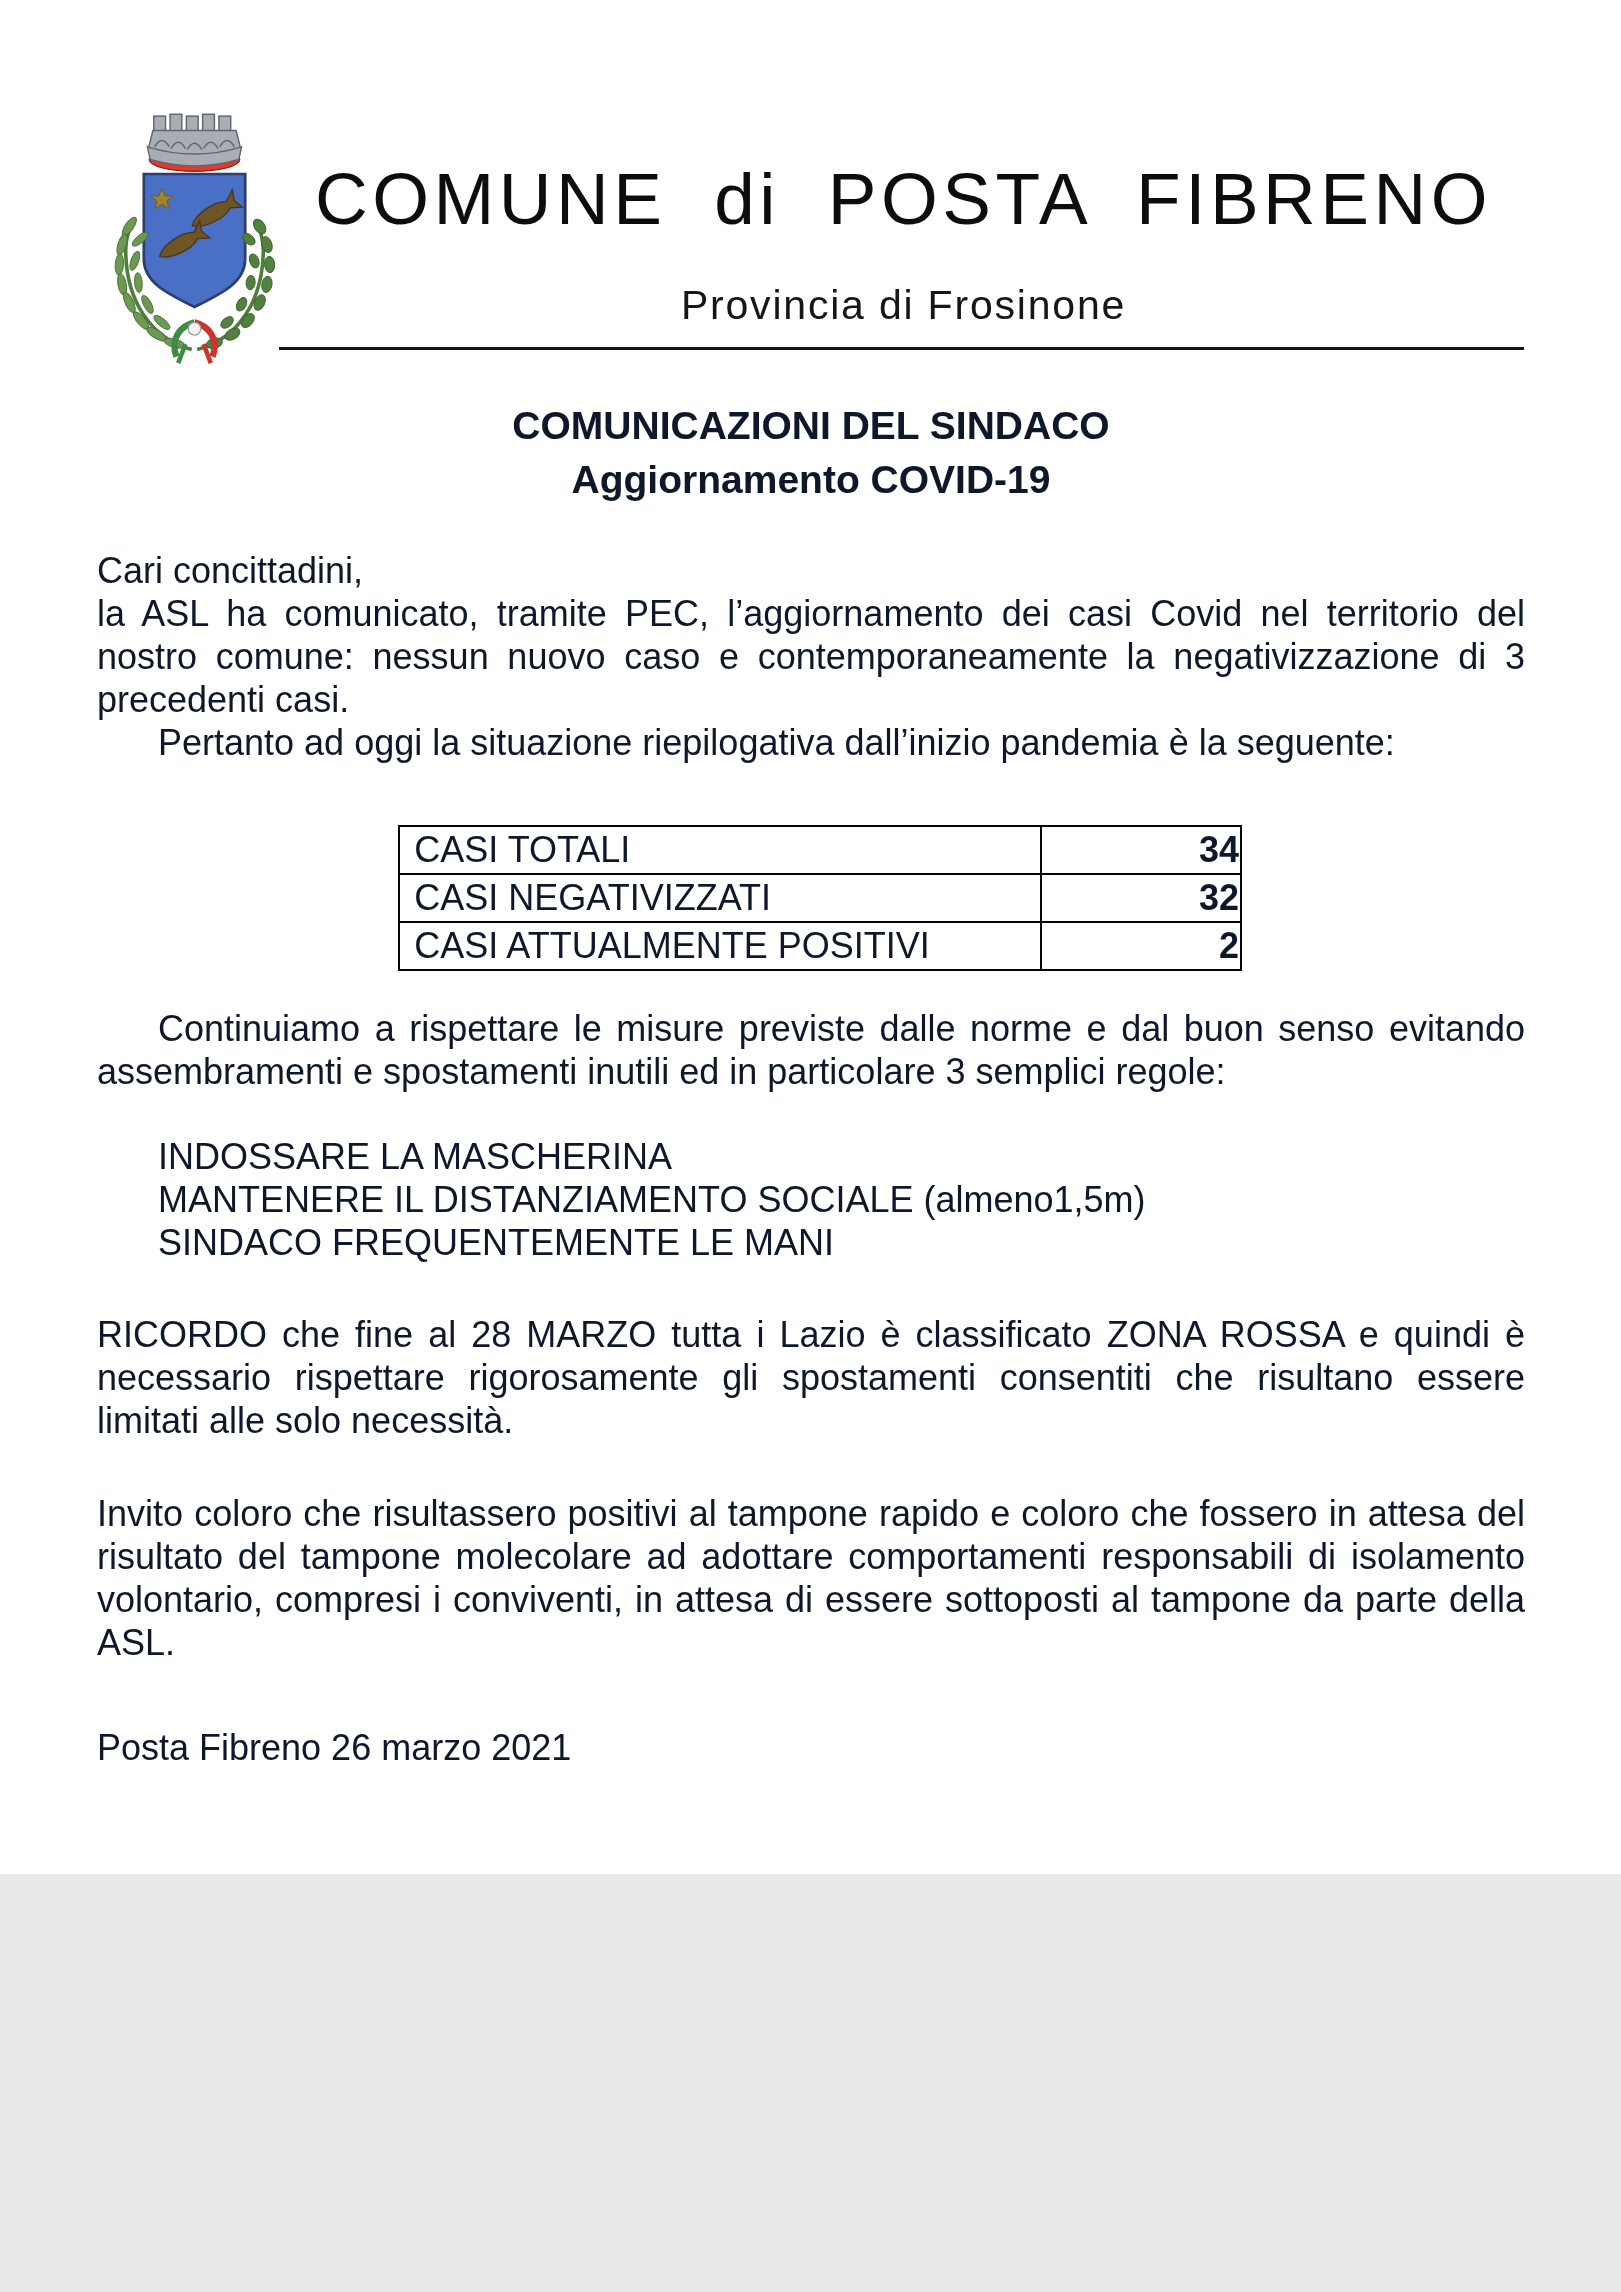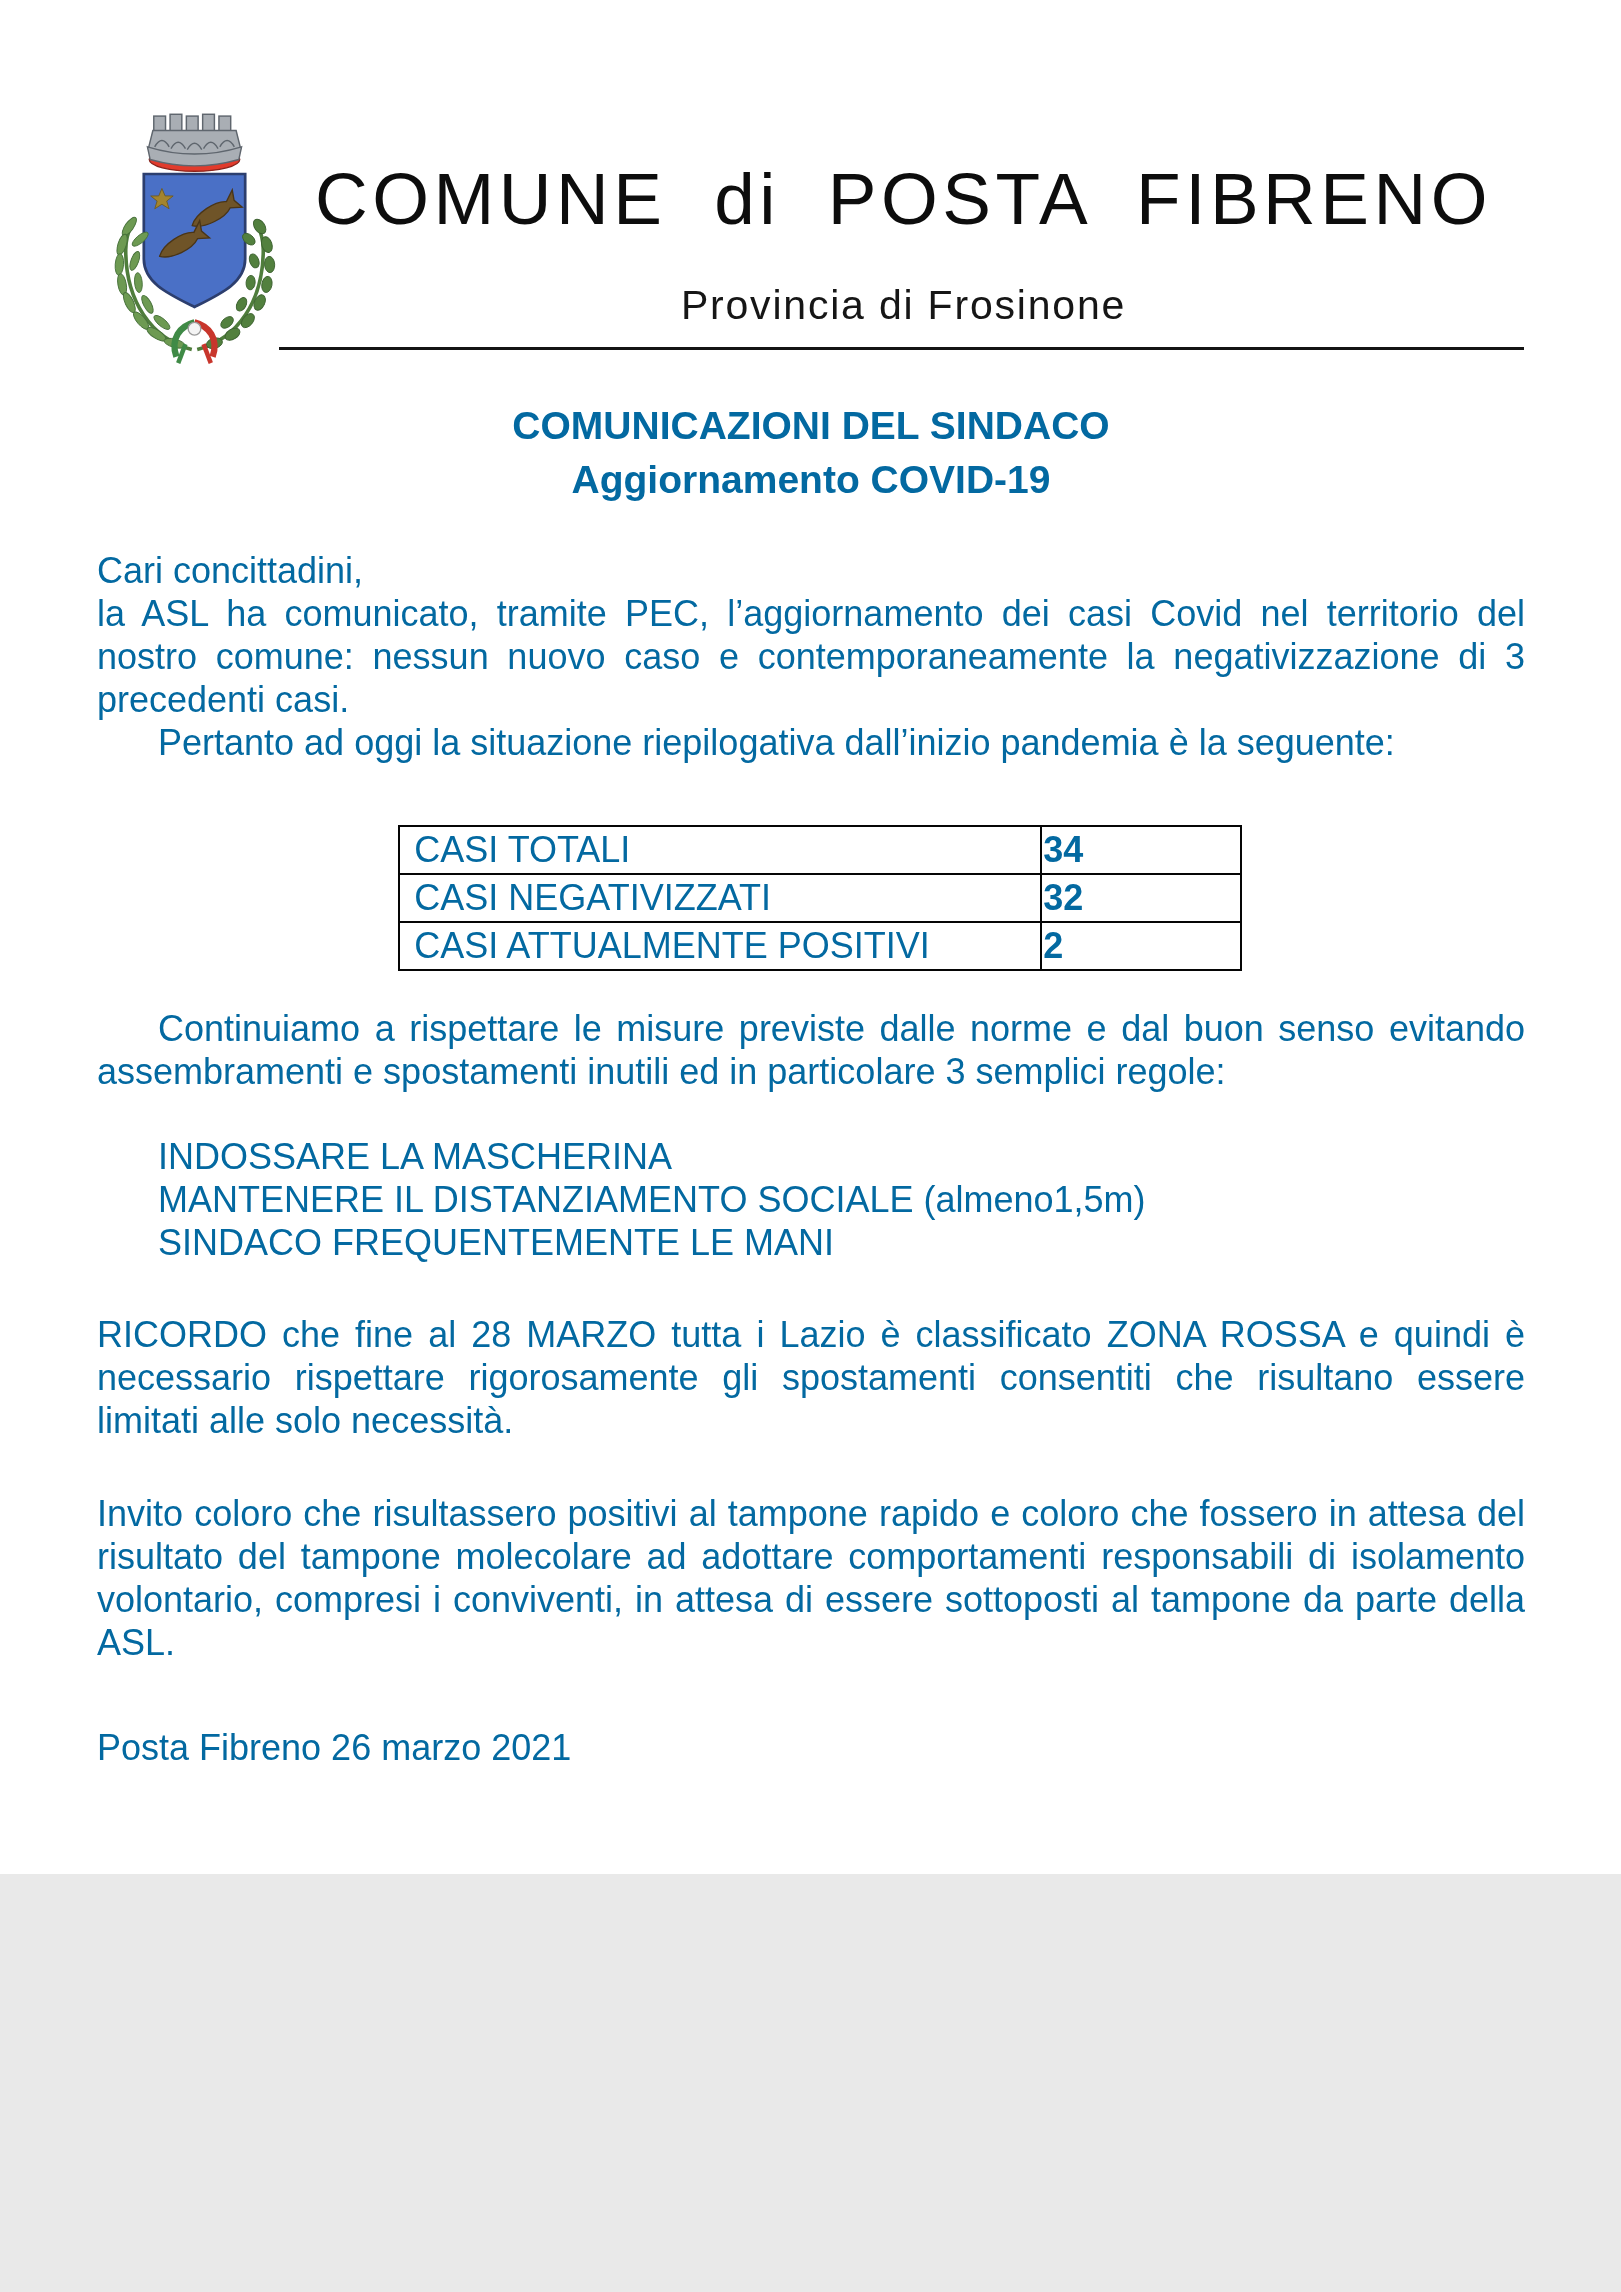--- a/index.html
+++ b/index.html
@@ -20,34 +20,34 @@
     position:absolute; left:282px; top:281px; width:1243px;
     text-align:center; font-size:41px; line-height:48px; letter-spacing:1.8px; color:#161616;
   }
   .header-rule {
     position:absolute; left:279px; top:347px; width:1245px; height:0;
     border-top:3.6px solid #141414;
   }
   
   .content {
     position:absolute; left:97px; top:394px; width:1428px;
-    font-size:36px; line-height:43px; color:#0369a1;
+    font-size:36px; line-height:43px; color:#0f172a;
   }
   .heading { text-align:center; font-weight:bold; font-size:39px; line-height:54px; }
   .heading-block { margin-top:4.5px; }
   .para { margin:0; text-align:justify; }
   .salutation { margin-top:42px; }
   .indent { text-indent:61px; }
   .cases-table {
     margin:61px 0 0 301px; width:844px;
     border-collapse:collapse; table-layout:fixed;
   }
   .cases-table td { border:2.7px solid #050505; height:44px; font-size:36px; vertical-align:middle; }
   .cases-table td.lbl { width:617px; padding:0.9px 9px 0.9px 14.3px;margin-top:36px; }
-  .cases-table td.val { text-align:left; font-weight:bold; }
+  .cases-table td.val { text-align:right; font-weight:bold; }
   .after-table { margin-top:36px; }
   .rules { margin:42px 0 0 61px; }
   .rule-line { line-height:43px; }
   .gap-55 { margin-top:49px; }
   .gap-56 { margin-top:50px; }
   .closing { margin-top:86px; }
   .dateline { margin-top:62px; }
   
   .stamp { position:absolute; left:733px; top:1933px; width:279px; height:279px; opacity:.92; }
   .sig-block {

